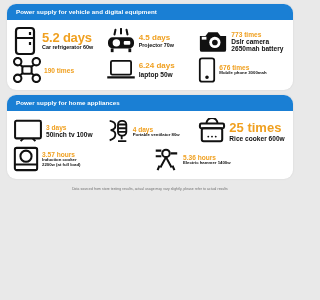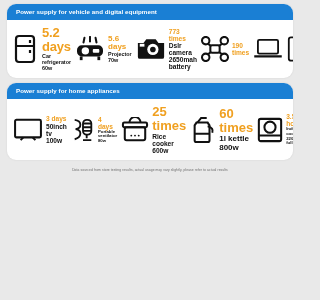--- a/index.html
+++ b/index.html
@@ -26,21 +26,21 @@
     background:#1a7fd4;
     color:#ffffff;
     font-size:6.2px;
     font-weight:bold;
     letter-spacing:0.05px;
     padding:5px 9px 5px 9px;
     line-height:1;
   }
   .card-body{
     flex:1;
-    display:flex; flex-direction:row;
+    display:flex; flex-direction:column;
     justify-content:space-around;
     padding:6px 4px 6px 4px;
   }
   .row{
     display:flex;
     align-items:center;
   }
   .cell{
     flex:1;
     display:flex;
@@ -106,21 +106,21 @@
             <svg width="30" height="26" viewBox="0 0 32 28" fill="#111">
               <path d="M10 2 L9 7 M16 1 L16 6 M22 2 L23 7" stroke="#111" stroke-width="2.2" stroke-linecap="round" fill="none"></path>
               <rect x="2" y="10" width="28" height="12" rx="5"></rect>
               <circle cx="11" cy="16" r="4" fill="#fff"></circle>
               <rect x="19" y="14" width="7" height="4" rx="1" fill="#fff"></rect>
               <rect x="5" y="22" width="3" height="4" fill="#111"></rect>
               <rect x="24" y="22" width="3" height="4" fill="#111"></rect>
             </svg>
           </span>
           <span class="txt">
-            <span class="val v-md">5.6 days</span>
+            <span class="val v-md">4.5 days</span>
             <span class="lbl l-sm">Projector 70w</span>
           </span>
         </div>
 
         <div class="cell">
           <span class="ico">
             <svg width="30" height="25" viewBox="0 0 32 26" fill="#111">
               <path d="M2 7 h6 l3 -4 h10 l3 4 h6 a0 0 0 0 1 0 0 v15 a2 2 0 0 1 -2 2 H4 a2 2 0 0 1 -2 -2 V7 z"></path>
               <circle cx="18" cy="14" r="6" fill="#fff"></circle>
               <circle cx="18" cy="14" r="3" fill="#111"></circle>
@@ -155,20 +155,24 @@
           </span>
         </div>
 
         <div class="cell">
           <span class="ico">
             <svg width="30" height="22" viewBox="0 0 32 24" fill="none" stroke="#111" stroke-width="2">
               <rect x="5" y="2" width="22" height="15" rx="1.5"></rect>
               <line x1="1" y1="20" x2="31" y2="20" stroke-width="2.4"></line>
             </svg>
           </span>
+          <span class="txt">
+            <span class="val v-md">6.24 days</span>
+            <span class="lbl l-md">laptop 50w</span>
+          </span>
         </div>
 
         <div class="cell">
           <span class="ico">
             <svg width="18" height="28" viewBox="0 0 20 30" fill="none" stroke="#111" stroke-width="2">
               <rect x="2" y="2" width="16" height="26" rx="2.5"></rect>
               <circle cx="10" cy="23" r="1" fill="#111"></circle>
             </svg>
           </span>
           <span class="txt">
@@ -229,34 +233,20 @@
             </svg>
           </span>
           <span class="txt">
             <span class="val v-lg">25 times</span>
             <span class="lbl l-md">Rice cooker 600w</span>
           </span>
         </div>
       </div>
 
       <div class="row">
-        <div class="cell">
-          <span class="ico">
-            <svg width="26" height="30" viewBox="0 0 28 32" fill="none" stroke="#111" stroke-width="2.2">
-              <path d="M7 8 h12 l2 3 v16 a2 2 0 0 1 -2 2 H7 a2 2 0 0 1 -2 -2 V11 z"></path>
-              <path d="M8 8 l4 -5 h6"></path>
-              <path d="M19 12 c5 1 6 4 5 7"></path>
-              <line x1="5" y1="20" x2="21" y2="20"></line>
-            </svg>
-          </span>
-          <span class="txt">
-            <span class="val v-lg">60 times</span>
-            <span class="lbl l-lg">1l kettle 800w</span>
-          </span>
-        </div>
 
         <div class="cell">
           <span class="ico">
             <svg width="26" height="28" viewBox="0 0 28 30" fill="none" stroke="#111" stroke-width="2.2">
               <rect x="2" y="3" width="24" height="24" rx="2"></rect>
               <circle cx="14" cy="12" r="6"></circle>
               <line x1="2" y1="21" x2="26" y2="21"></line>
             </svg>
           </span>
           <span class="txt">

